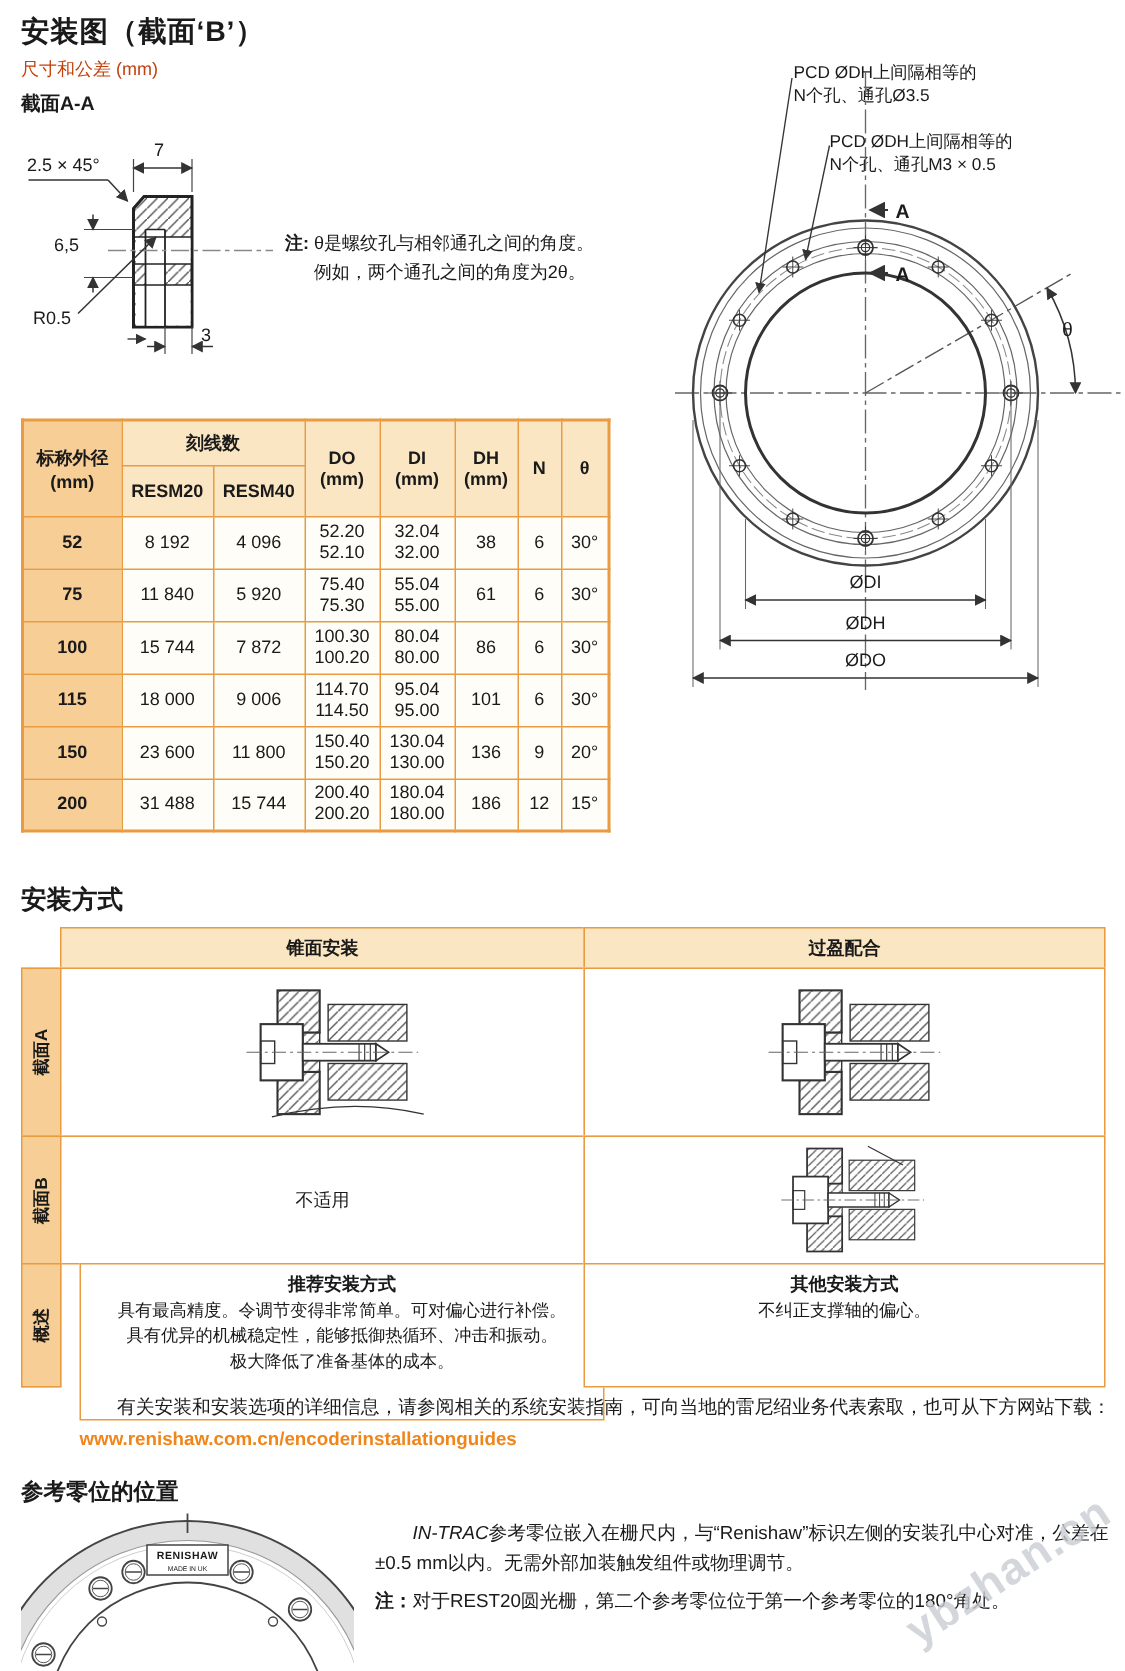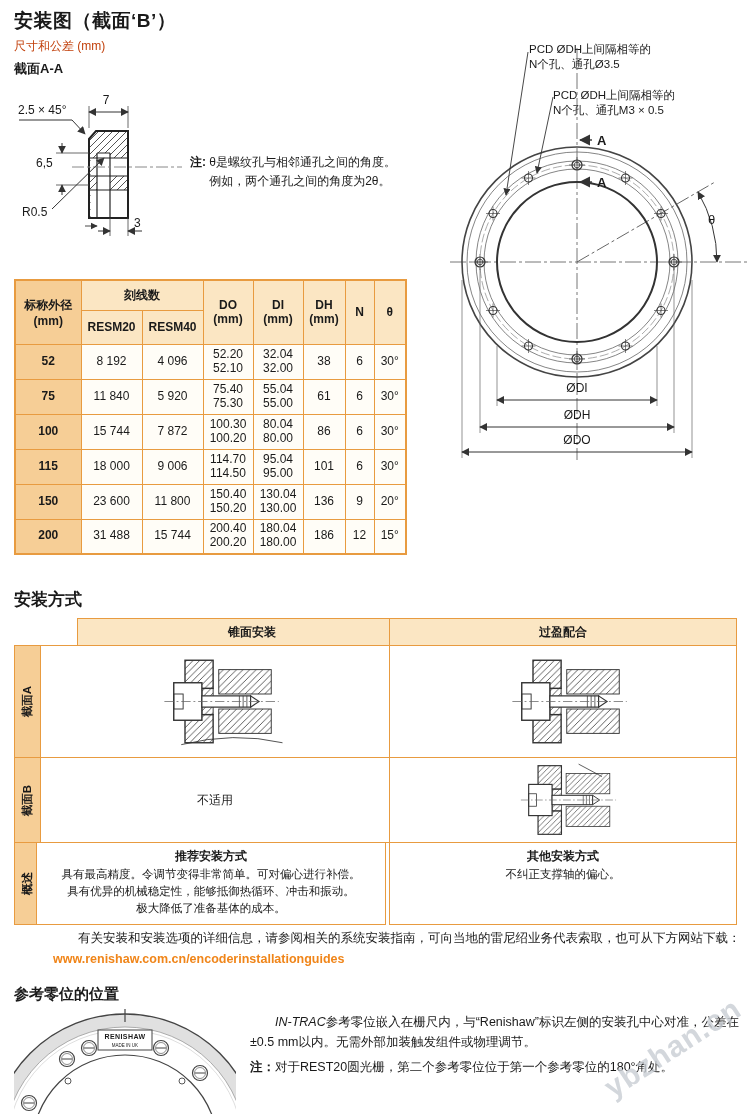--- a/index.html
+++ b/index.html
@@ -383,21 +383,21 @@
         </td>
     <td>186</td>
     <td>12</td>
     <td>15°</td>
   </tr>
 </tbody>
   </table>
 
 <div class="abs h2" style="left:14px; top:588px;">安装方式</div>
 
-<div class="mcell mhead" style="left:40px; top:618px; width:350px; height:28px;margin-left:37px;">锥面安装</div>
+<div class="mcell mhead" style="left:40px; top:618px; width:350px; height:28px;">锥面安装</div>
 <div class="mcell mhead" style="left:389px; top:618px; width:348px; height:28px;">过盈配合</div>
 
 <div class="mcell mlabel" style="left:14px; top:645px; width:27px; height:113px;">
   <span>截面A</span>
 </div>
 <div class="mcell mdraw" style="left:40px; top:645px; width:350px; height:113px;">
   <svg width="150" height="95" viewBox="0 0 160 100">
     <rect x="48" y="6" width="30" height="30" fill="url(#ht)" stroke="#333" stroke-width="1.5"></rect>
     <rect x="48" y="64" width="30" height="30" fill="url(#ht)" stroke="#333" stroke-width="1.5"></rect>
     <rect x="66" y="36" width="12" height="28" fill="url(#ht)" stroke="#333" stroke-width="1"></rect>
@@ -451,21 +451,21 @@
     <line x1="114" y1="44" x2="114" y2="56" stroke="#333" stroke-width="0.8"></line>
     <polygon points="118,44 127,50 118,56" fill="#fff" stroke="#333" stroke-width="1.2"></polygon>
     <line x1="26" y1="50" x2="148" y2="50" stroke="#666" stroke-width="0.8" stroke-dasharray="10 3 2 3"></line>
     <path d="M100,4 L130,20" fill="none" stroke="#333" stroke-width="1"></path>
   </svg>
 </div>
 
 <div class="mcell mlabel" style="left:14px; top:842px; width:27px; height:83px;">
   <span>概述</span>
 </div>
-<div class="mcell mdesc" style="left:36px; top:842px; width:350px; height:83px;">
+<div class="mcell mdesc" style="left:53px; top:842px; width:350px; height:105px;">
   <div class="t">推荐安装方式</div>
   <div>具有最高精度。令调节变得非常简单。可对偏心进行补偿。</div>
   <div>具有优异的机械稳定性，能够抵御热循环、冲击和振动。</div>
   <div>极大降低了准备基体的成本。</div>
 </div>
 <div class="mcell mdesc" style="left:389px; top:842px; width:348px; height:83px;">
   <div class="t">其他安装方式</div>
   <div>不纠正支撑轴的偏心。</div>
 </div>
 

